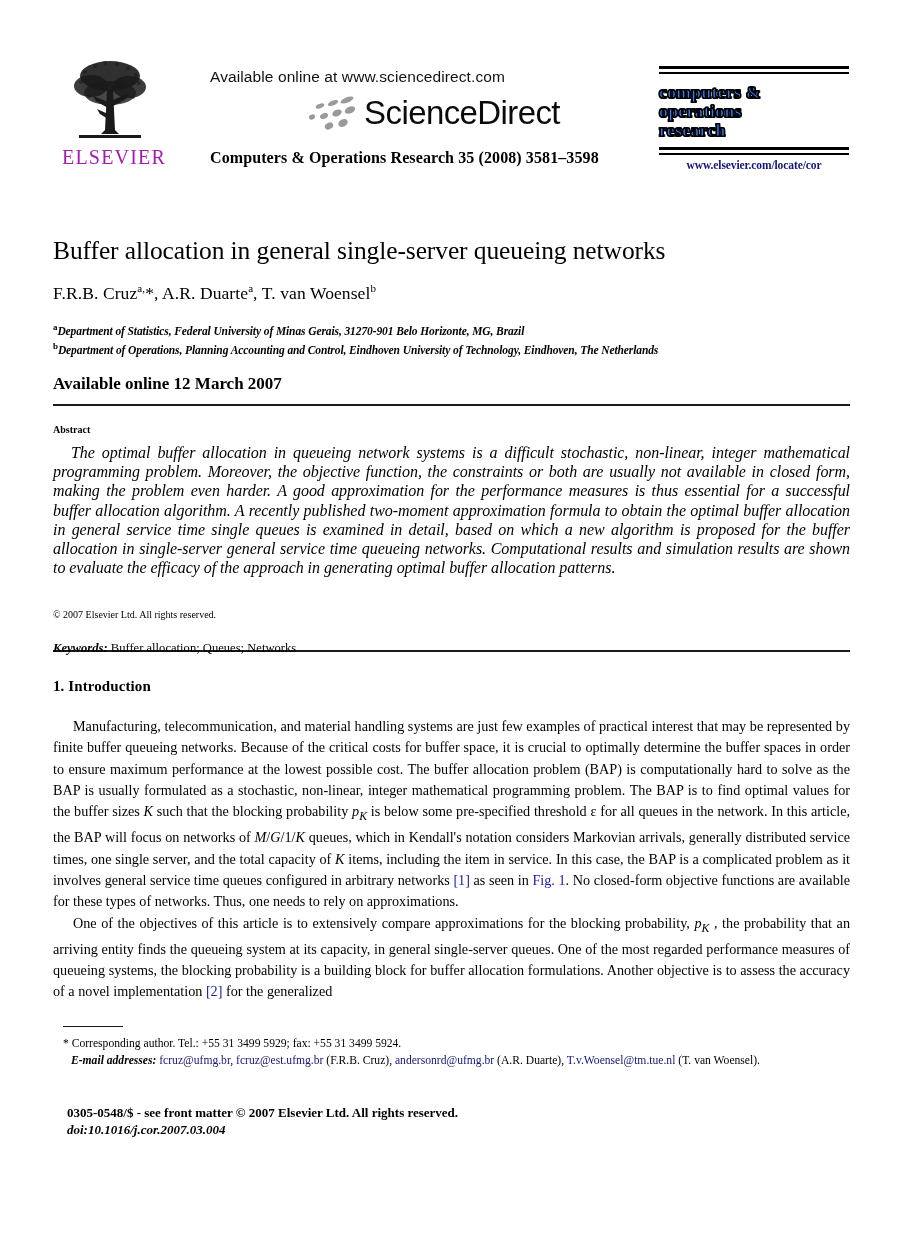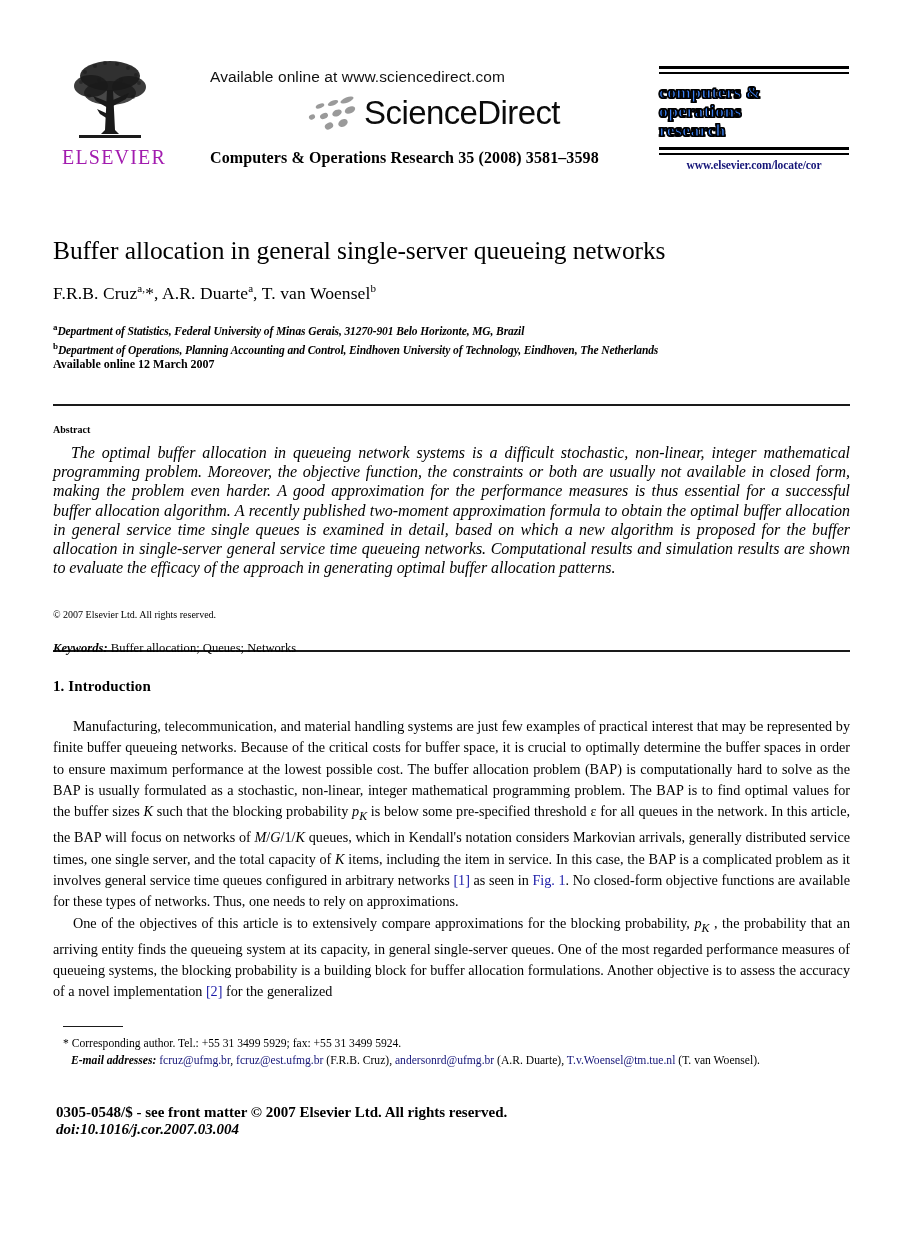--- a/index.html
+++ b/index.html
@@ -171,23 +171,24 @@
     margin-top: 16px;
     font-family: "Liberation Serif", serif;
     font-style: italic;
     font-weight: bold;
     font-size: 11.5px;
     line-height: 15px;
     letter-spacing: -0.1px;
   }
   .affil sup { font-style: normal; font-size: 9px; }
   .avail-online {
-    font-family: "Liberation Serif", serif;
-    font-weight: bold;
-    font-size: 12px;
+    margin-top: 17px;
+    font-family: "Liberation Serif", serif;
+    font-weight: bold;
+    font-size: 17px;
   }
 
   
   .abstract-block {
     position: absolute;
     left: 53px;
     top: 424px;
     width: 797px;
   }
   .abstract-head {
@@ -256,25 +257,25 @@
     line-height: 16.4px;
   }
   .fn-line { text-indent: 10px; }
   .fn-line2 { text-indent: 18px; margin-top: 1px; }
   .fn-em { font-style: italic; font-weight: bold; }
   .mail { color: #141478; }
 
   
   .bottom-matter {
     position: absolute;
-    left: 56px;
+    left: 67px;
     top: 1104px;
     font-family: "Liberation Serif", serif;
     font-weight: bold;
-    font-size: 15px;
+    font-size: 13px;
     line-height: 17px;
   }
   .doi { font-weight: bold; font-style: italic; }
 </style>
 </head>
 <body>
 
 <div class="page">
 
   <div class="masthead">

